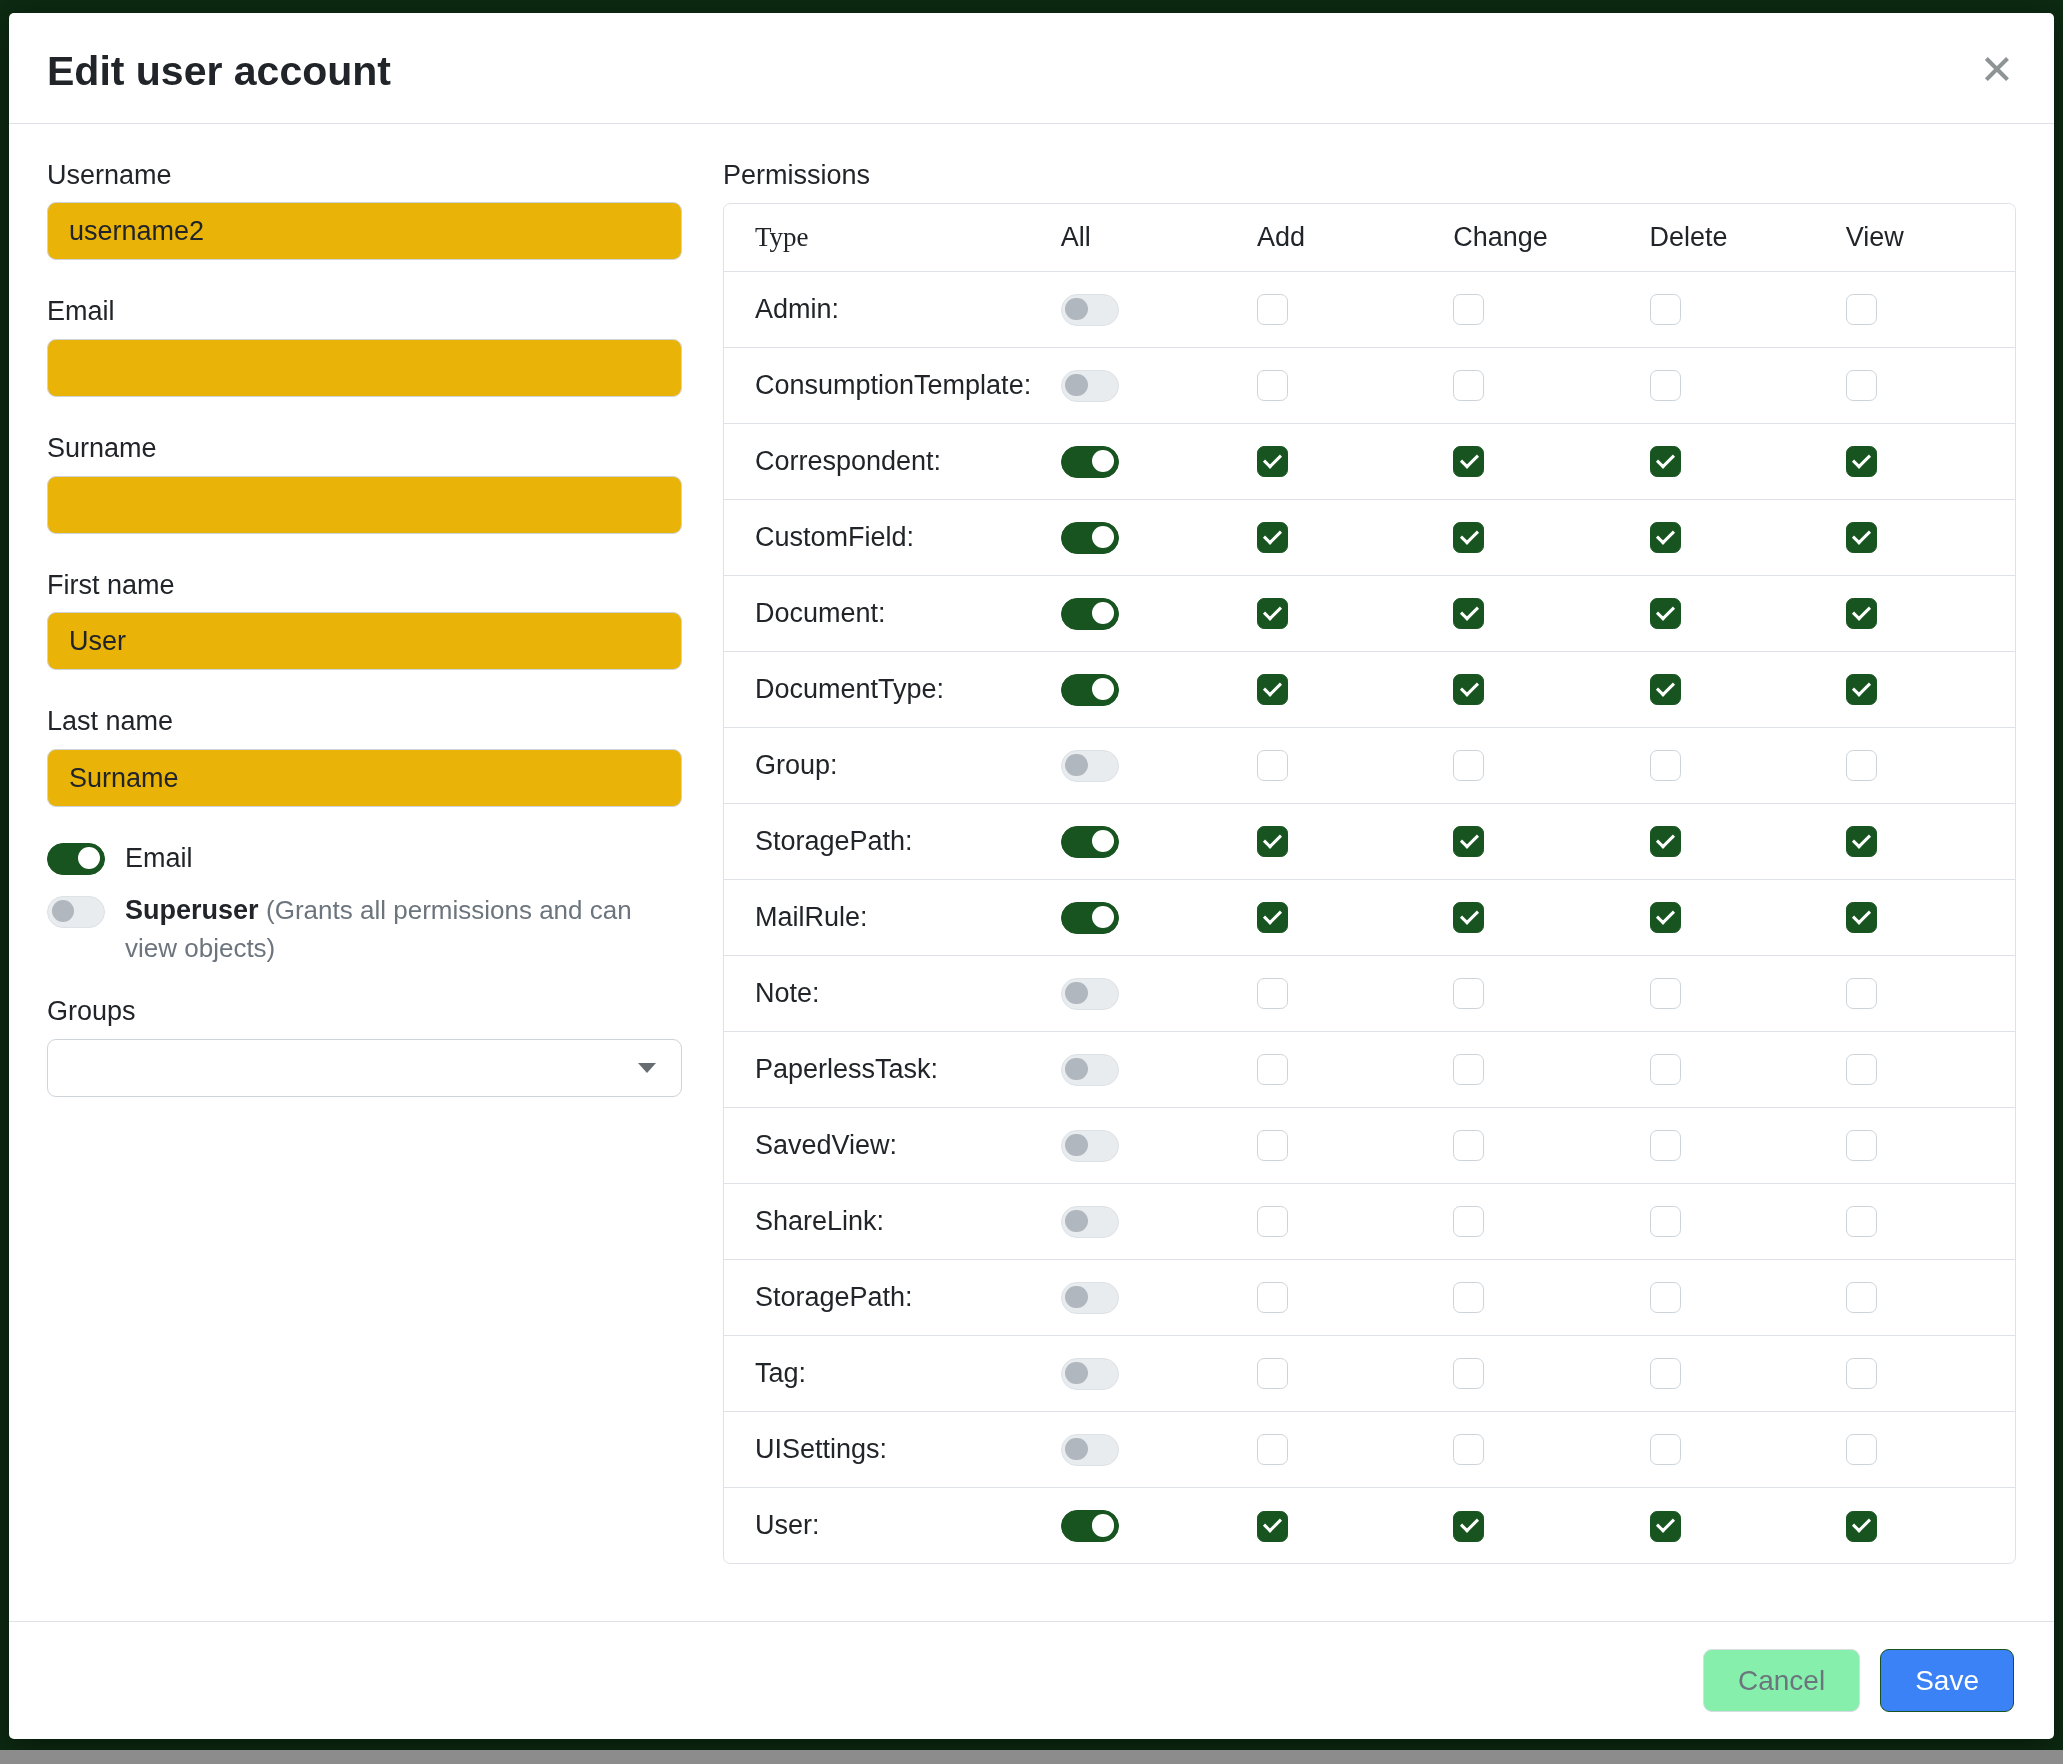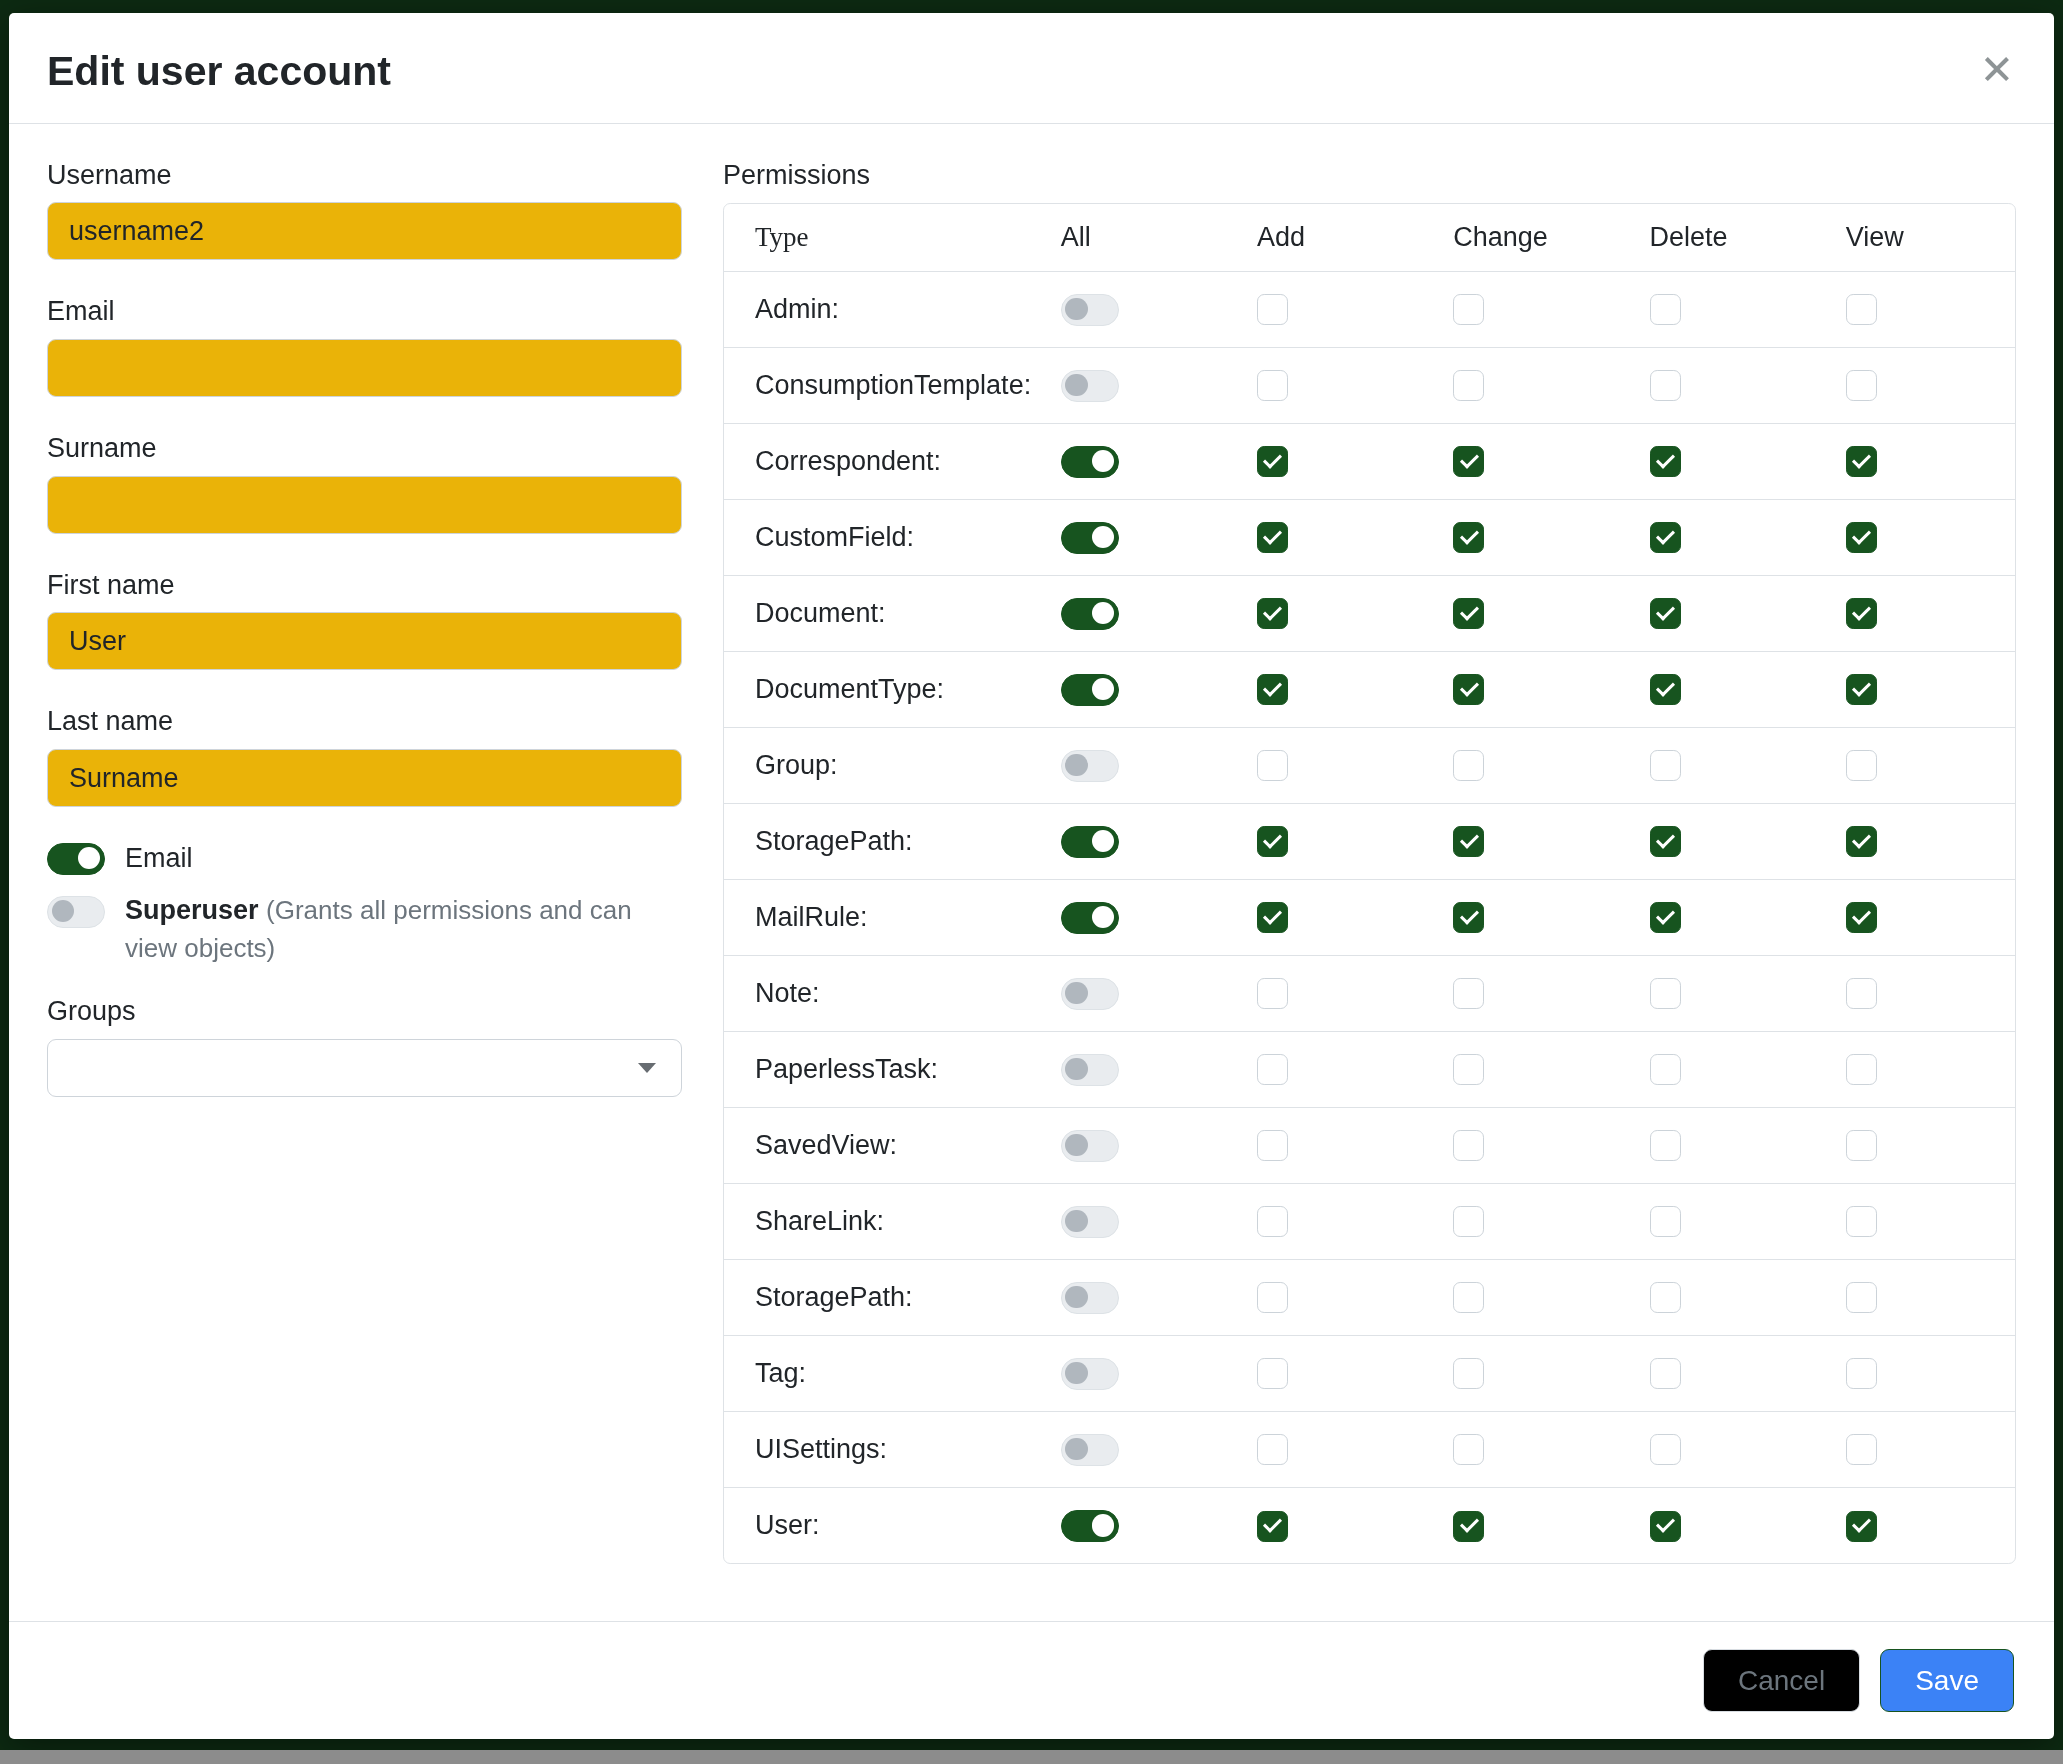--- a/index.html
+++ b/index.html
@@ -100,21 +100,21 @@
   
   .modal-footer {
     flex: 0 0 auto;
     border-top: 1.8px solid #dee2e6;
     padding: 27px 40px; display: flex; justify-content: flex-end; align-items: center; gap: 20px;
   }
   .btn {
     font-family: inherit; font-size: 28px; border-radius: 9px;
     height: 63px; padding: 0 34px; cursor: pointer; line-height: 1;
   }
-  .btn-cancel { background: #000000; color: #6c757d; border: 1.8px solid #d7dce1; }
+  .btn-cancel { background: #86efac; color: #6c757d; border: 1.8px solid #d7dce1; }
   .btn-save { background: #3b82f6; color: #fff; border: 1.8px solid #17541f; }
 </style>
 </head>
 <body>
 
 <div class="modal">
   <div class="modal-header">
     <h1 class="modal-title">Edit user account</h1>
     <button class="close-btn">
       <span class="close-x">✕</span>

